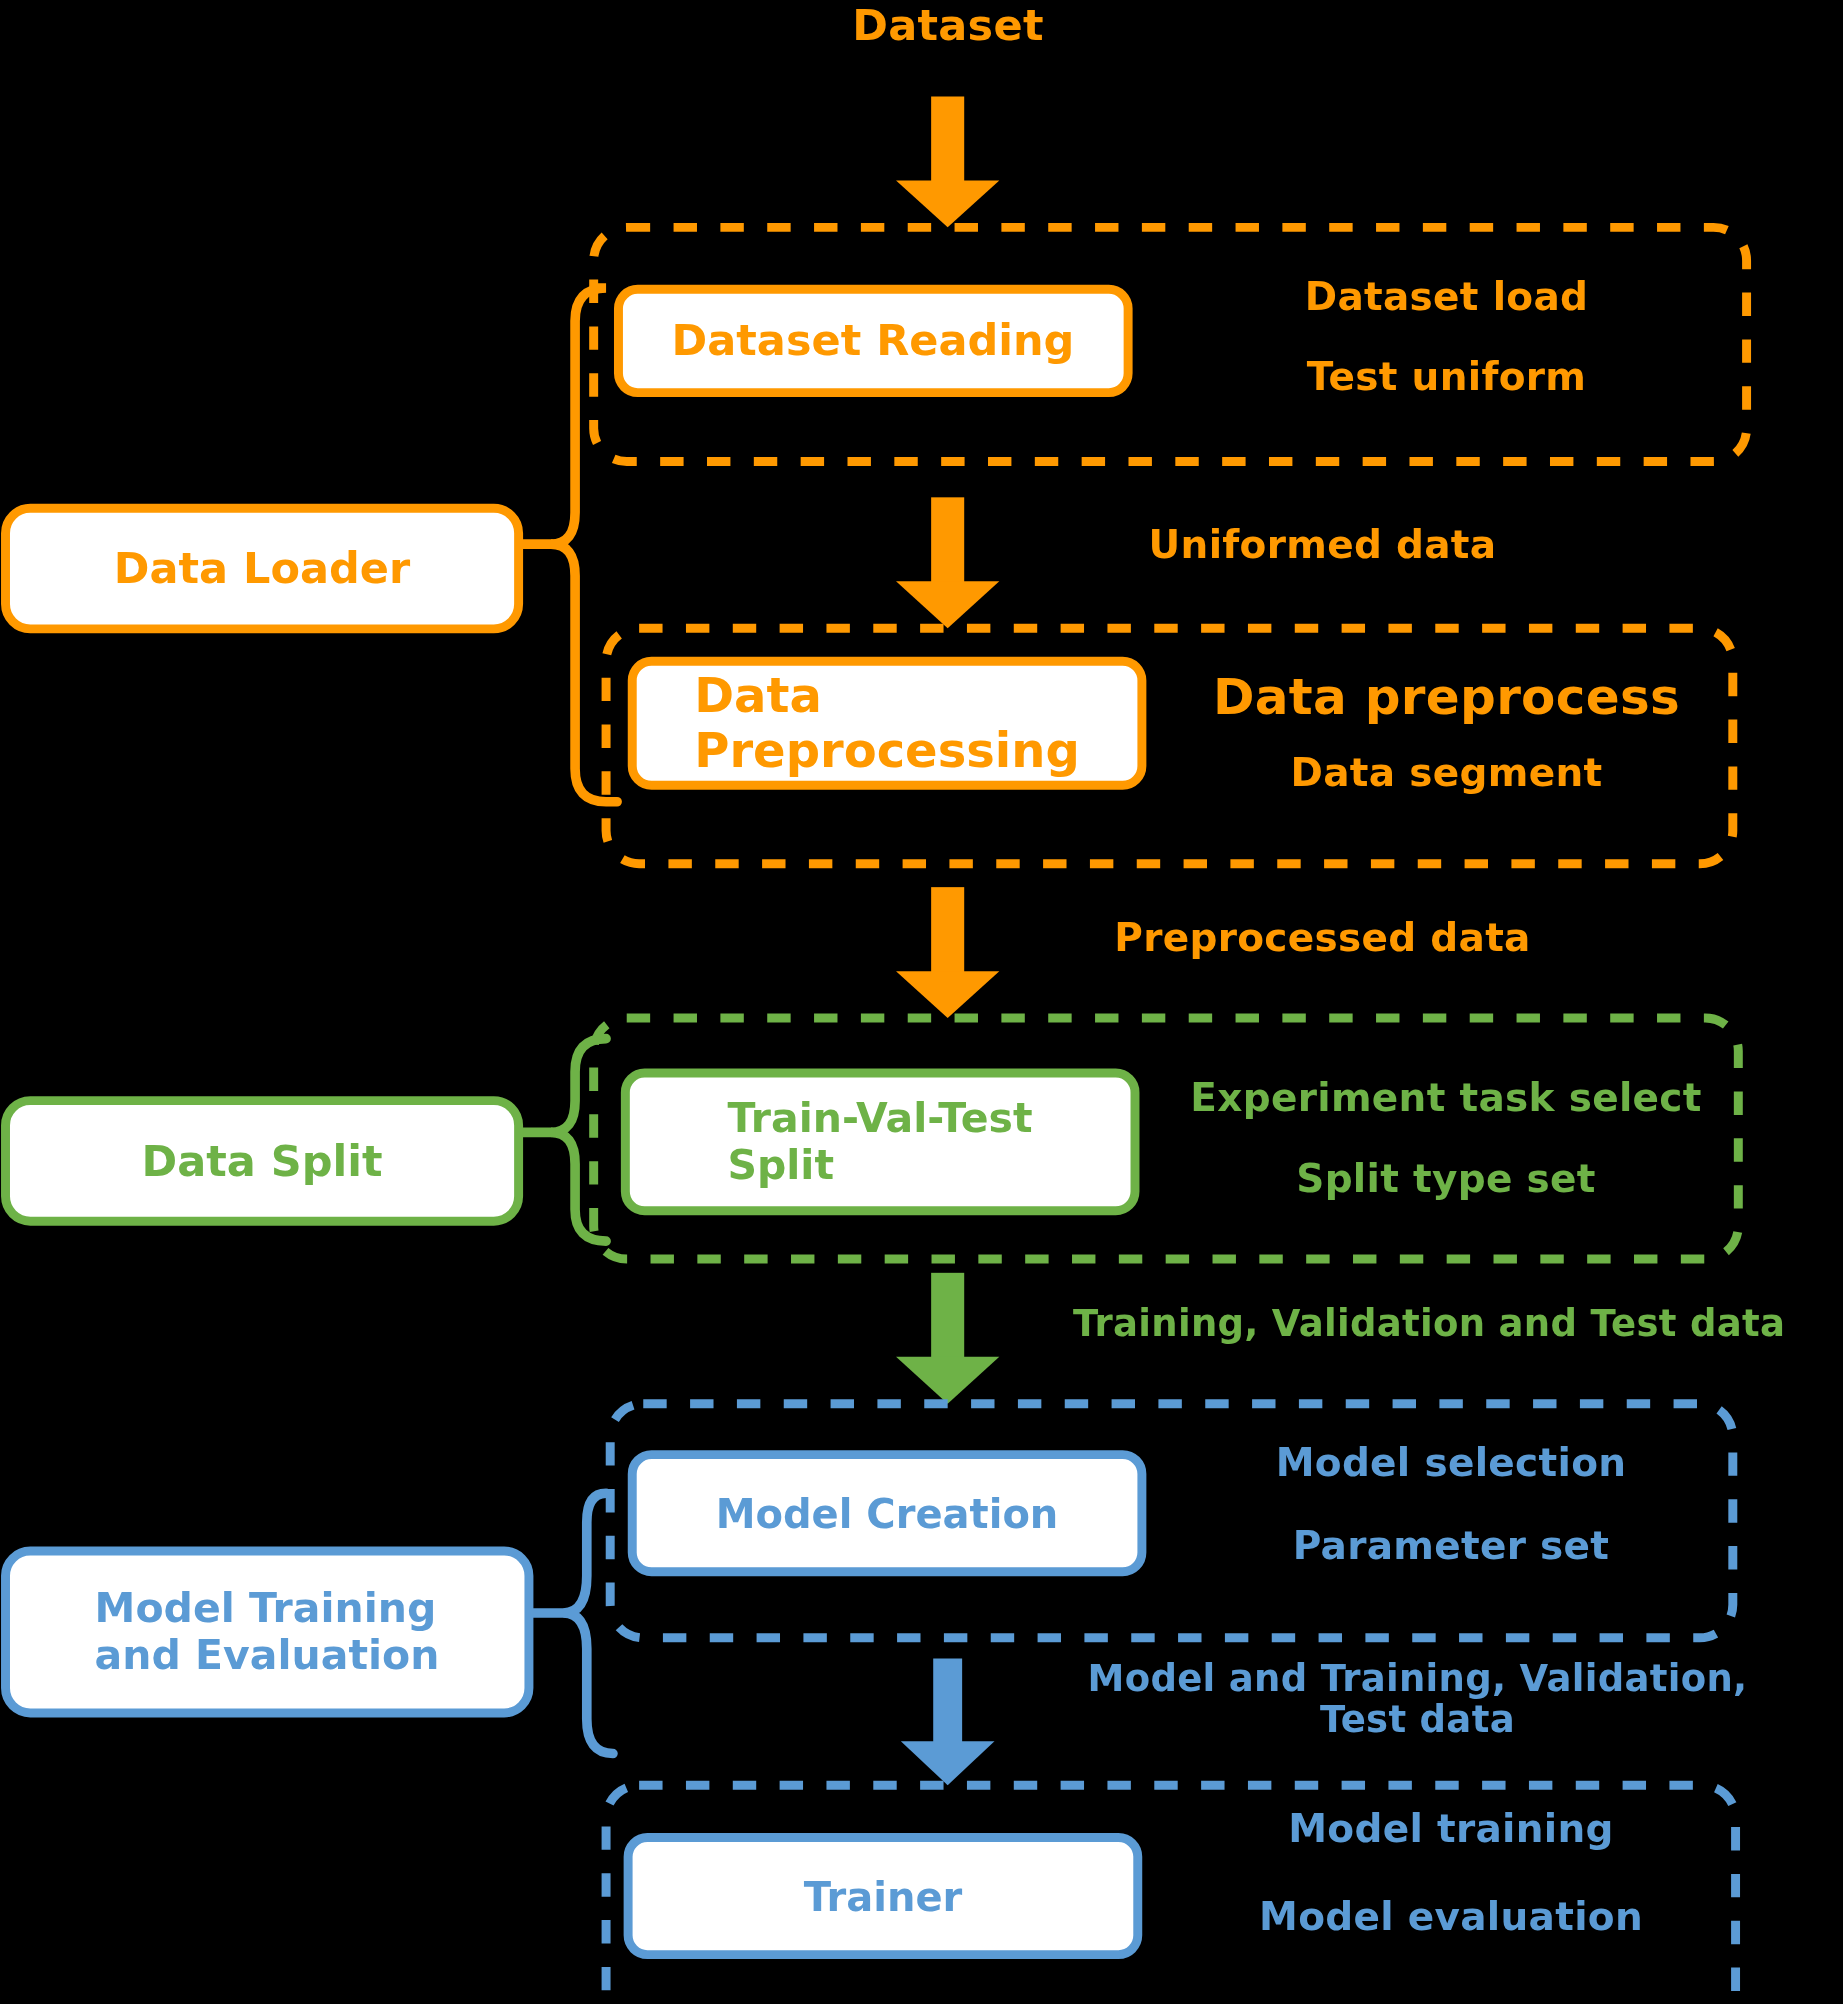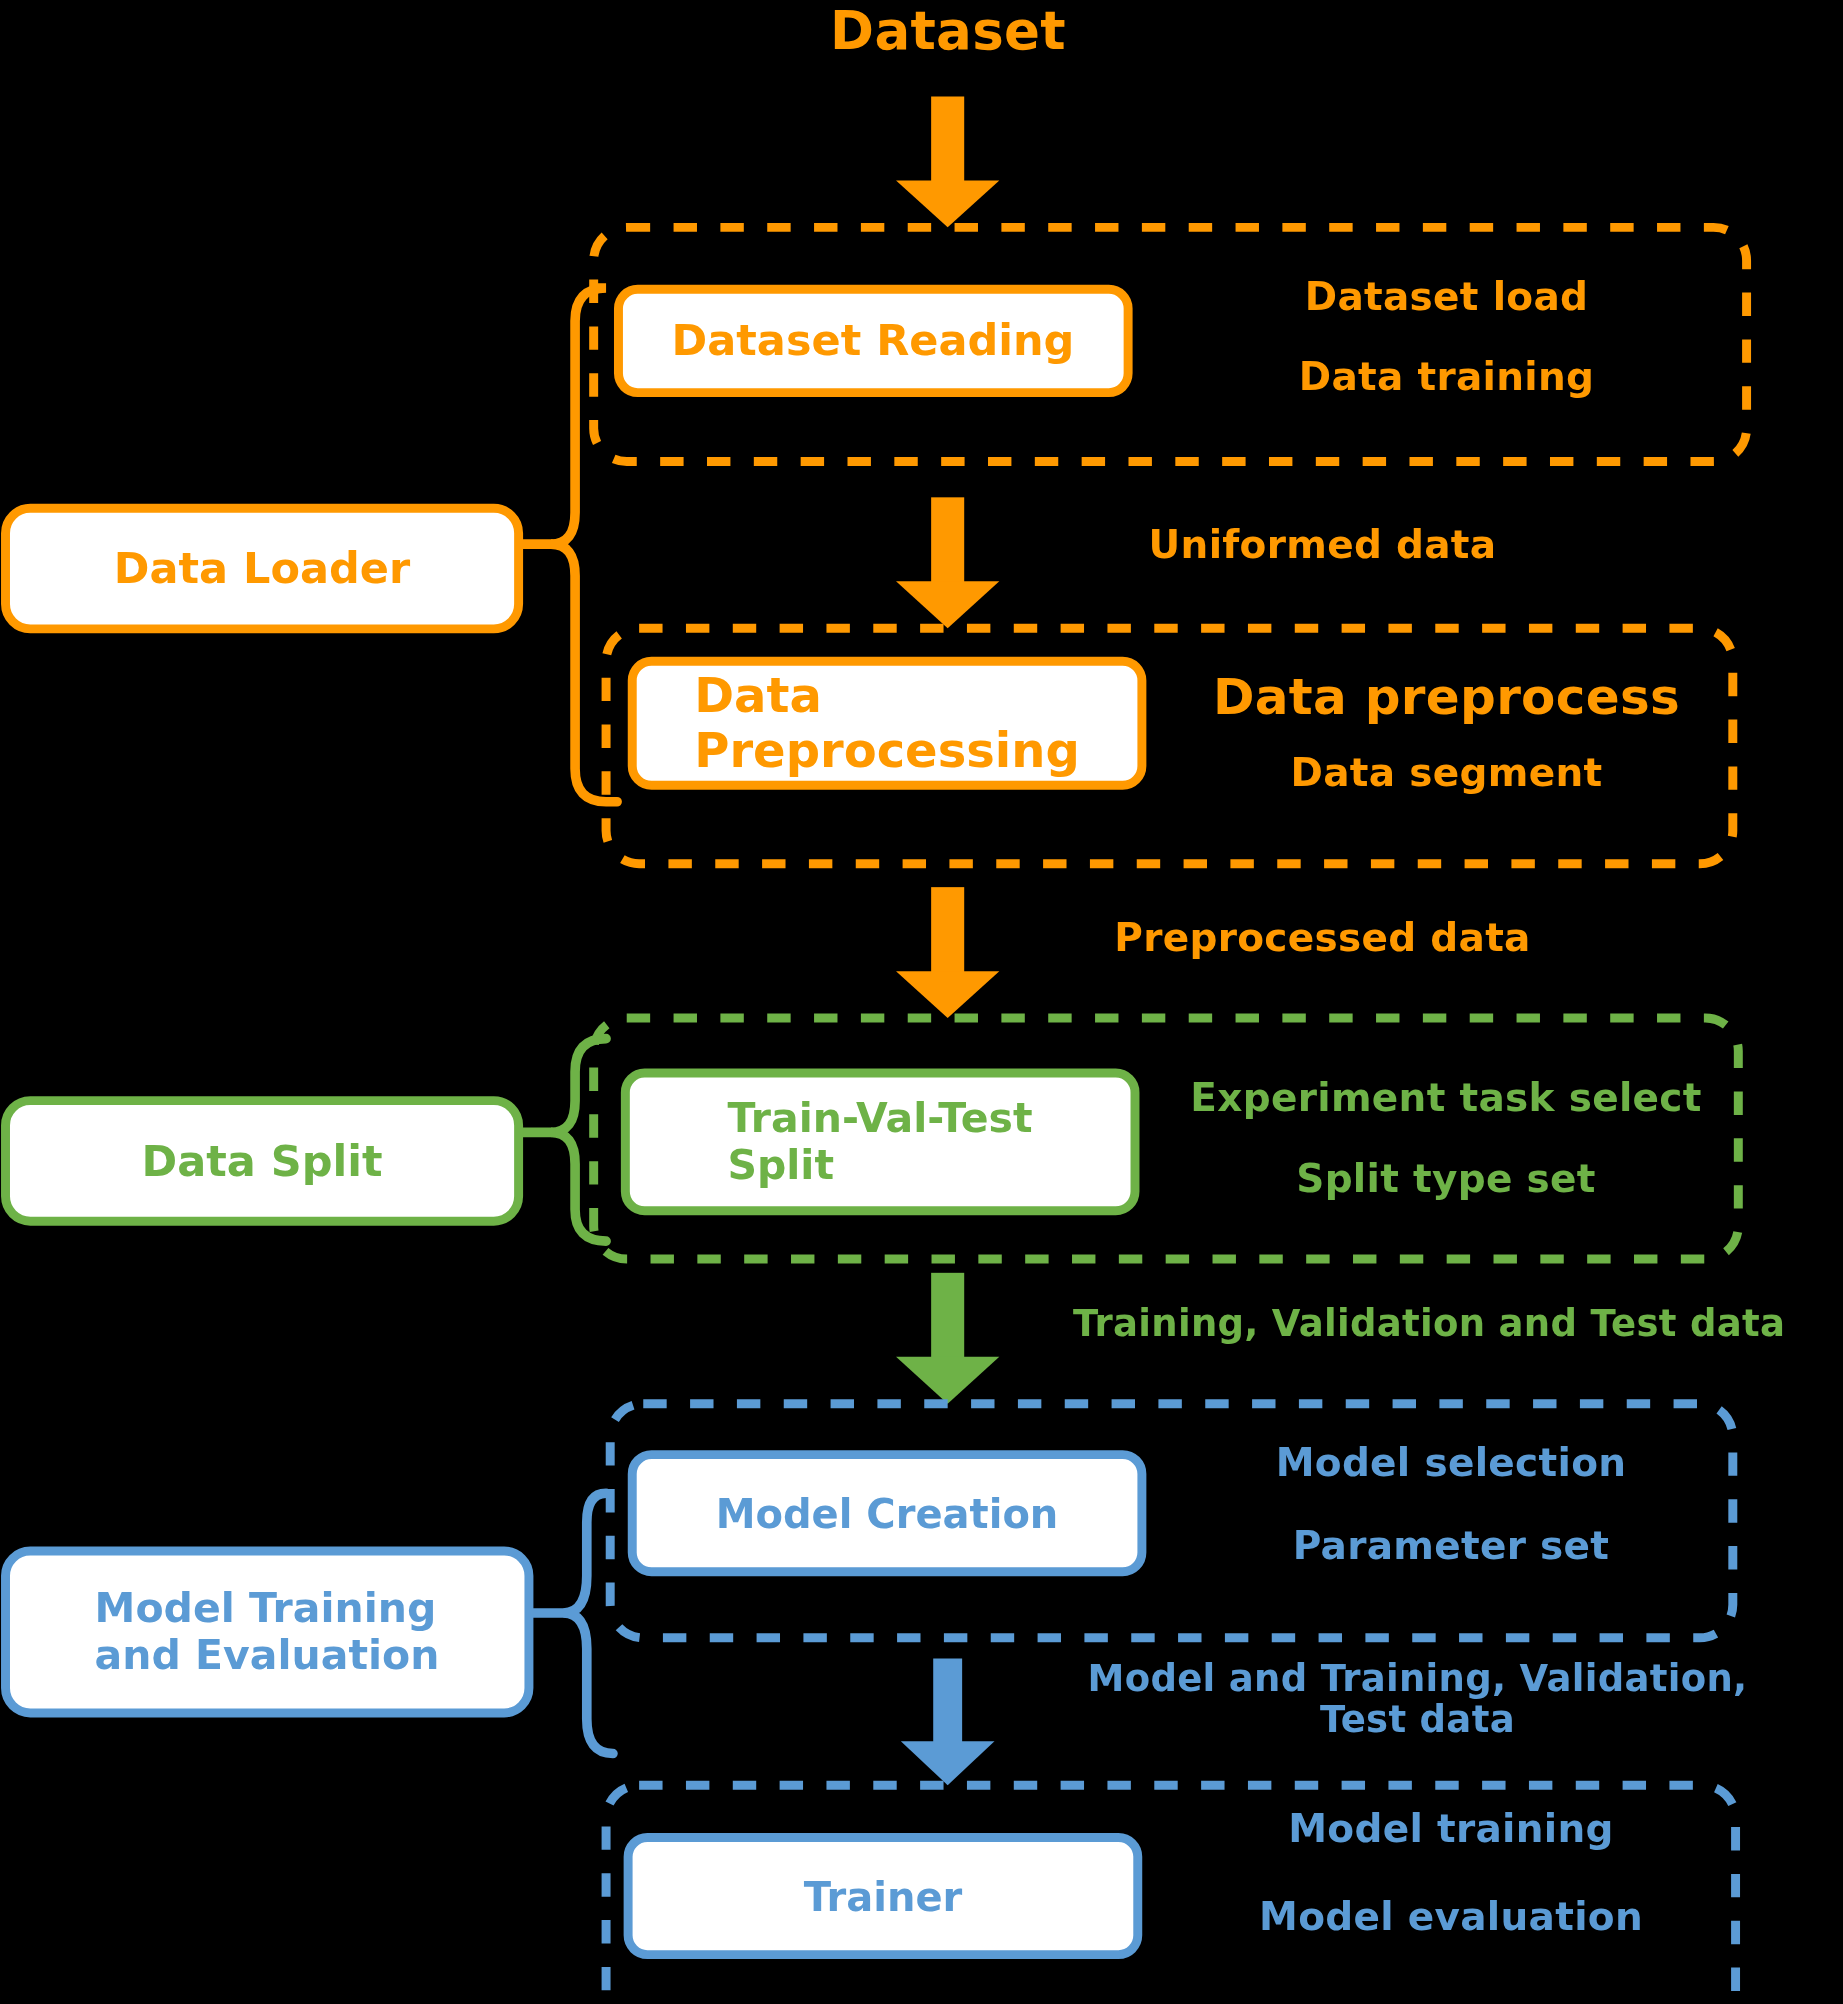--- a/index.html
+++ b/index.html
@@ -107,21 +107,21 @@
     <rect x="8" y="1598" width="745" height="175" rx="36" ry="36" fill="#FFFFFF" stroke="#6EB247" stroke-width="13"></rect>
     <rect x="8" y="2252" width="760" height="235" rx="36" ry="36" fill="#FFFFFF" stroke="#5B9BD5" stroke-width="13"></rect>
 
     <rect x="898" y="420" width="740" height="150" rx="28" ry="28" fill="#FFFFFF" stroke="#FF9900" stroke-width="13"></rect>
     <rect x="918" y="960" width="740" height="180" rx="28" ry="28" fill="#FFFFFF" stroke="#FF9900" stroke-width="13"></rect>
     <rect x="908" y="1558" width="740" height="200" rx="28" ry="28" fill="#FFFFFF" stroke="#6EB247" stroke-width="13"></rect>
     <rect x="918" y="2112" width="740" height="170" rx="28" ry="28" fill="#FFFFFF" stroke="#5B9BD5" stroke-width="13"></rect>
     <rect x="912" y="2668" width="740" height="170" rx="28" ry="28" fill="#FFFFFF" stroke="#5B9BD5" stroke-width="13"></rect>
   </svg>
 
-  <div class="lbl c-orange" style="left:817px; top:1.4px; width:262px; font-size:53px;">Dataset</div>
+  <div class="lbl c-orange" style="left:817px; top:1.4px; width:262px; font-size:43px;">Dataset</div>
 
   <div class="boxtext c-orange" style="left:5.5px; top:508px; width:513px; height:121px; font-size:43px;">Data Loader</div>
 
   <div class="boxtext c-green" style="left:5.5px; top:1101px; width:513px; height:121px; font-size:43px;">Data Split</div>
 
   <div class="boxtext c-blue" style="left:5.5px; top:1551px; width:523px; height:162px; font-size:41px;">Model Training
 and Evaluation</div>
 
   <div class="boxtext c-orange" style="left:618px; top:289px; width:510px; height:103px; font-size:43px;">Dataset Reading</div>
 
@@ -129,21 +129,21 @@
 Preprocessing</div>
 
   <div class="boxtext c-green" style="left:625px; top:1073px; width:510px; height:138px; font-size:41px;">Train-Val-Test
 Split</div>
 
   <div class="boxtext c-blue" style="left:632px; top:1455px; width:510px; height:117px; font-size:40px;">Model Creation</div>
 
   <div class="boxtext c-blue" style="left:628px; top:1838px; width:510px; height:117px; font-size:40px;">Trainer</div>
 
   <div class="lbl c-orange" style="left:1171px; top:275px; width:551px; font-size:39px;">Dataset load</div>
-  <div class="lbl c-orange" style="left:1171px; top:355px; width:551px; font-size:39px;">Data training</div>
+  <div class="lbl c-orange" style="left:1171px; top:355px; width:551px; font-size:39px;">Test uniform</div>
 
   <div class="lbl c-orange" style="left:1171px; top:669px; width:551px; font-size:50px;">Data preprocess</div>
   <div class="lbl c-orange" style="left:1171px; top:751px; width:551px; font-size:39px;">Data segment</div>
 
   <div class="lbl c-green" style="left:1143px; top:1076px; width:606px; font-size:39px;">Experiment task select</div>
   <div class="lbl c-green" style="left:1143px; top:1157px; width:606px; font-size:39px;">Split type set</div>
 
   <div class="lbl c-blue" style="left:1165px; top:1441px; width:572px; font-size:39px;">Model selection</div>
   <div class="lbl c-blue" style="left:1165px; top:1524px; width:572px; font-size:39px;">Parameter set</div>
 

